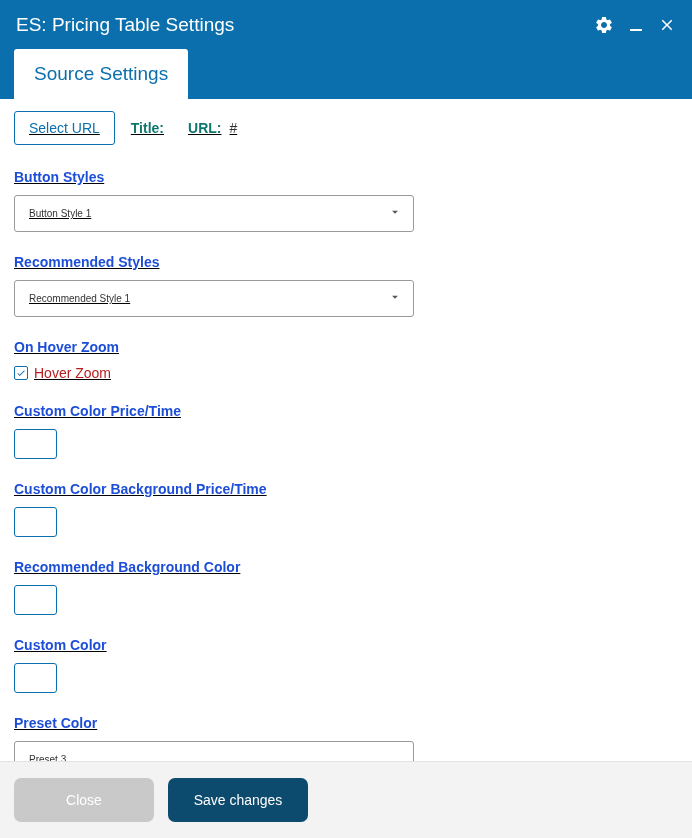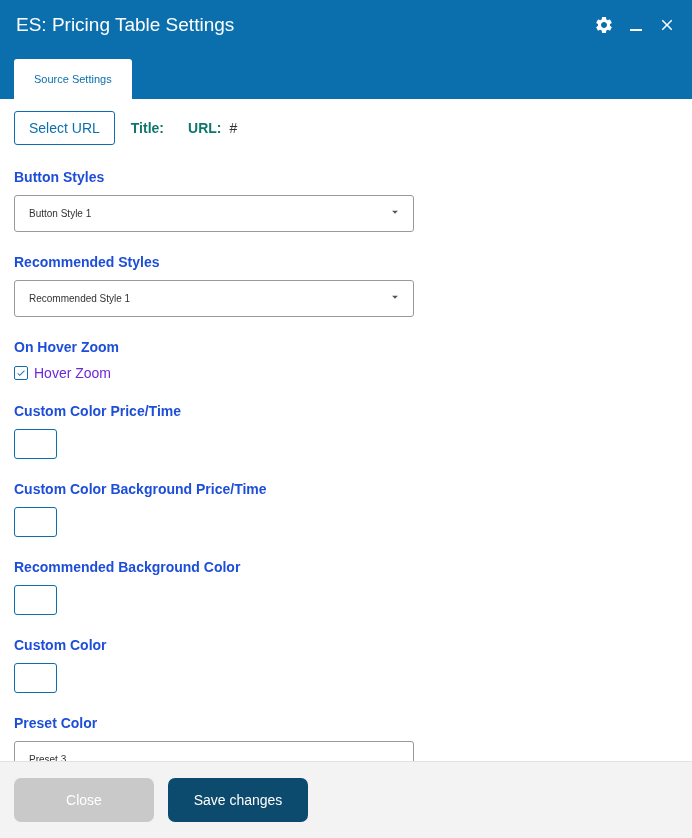--- a/index.html
+++ b/index.html
@@ -38,35 +38,36 @@
     .tabs {
       background: #0b6fad;
       display: flex;
       align-items: flex-end;
       padding-left: 14px;
       height: 49px;
     }
     .tab {
       padding: 14px 20px;
       color: #fff;
-      font-size: 11px;
+      font-size: 19px;
       cursor: pointer;
       border-radius: 3px 3px 0 0;
     }
     .tab.active {
       background: #fff;
       color: #0b6fad;
     }
     .content-wrap {
       height: 662px;
       overflow-y: scroll;
       position: relative;
     }
     .content {
       padding: 12px 14px 20px 14px;
+      text-decoration: underline;
     }
     .top-row {
       display: flex;
       align-items: center;
       gap: 16px;
       margin-bottom: 24px;
     }
     .select-url-btn {
       border: 1px solid #0b6fad;
       color: #0b6fad;
@@ -131,21 +132,21 @@
       border-radius: 2px;
       display: flex;
       align-items: center;
       justify-content: center;
       cursor: pointer;
       background: #fff;
     }
     .checkbox svg { display: block; }
     .checkbox-label {
       font-size: 14px;
-      color: #6d28d9;
+      color: #b91c1c;
     }
     .color-swatch {
       width: 43px;
       height: 30px;
       border: 1px solid #0b6fad;
       border-radius: 3px;
       background: #fff;
       cursor: pointer;
     }
     .footer {

